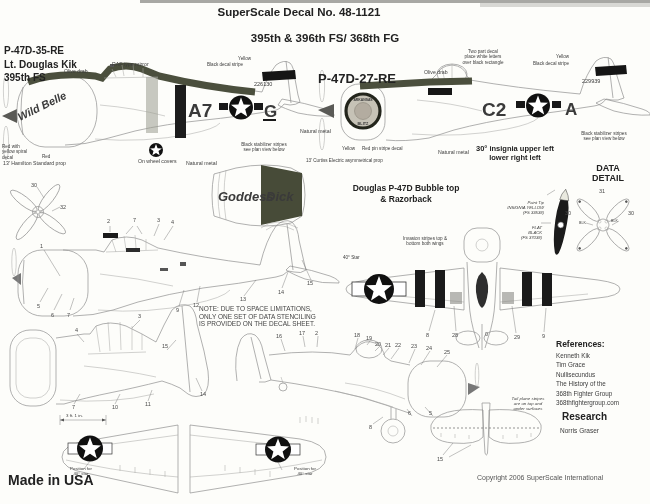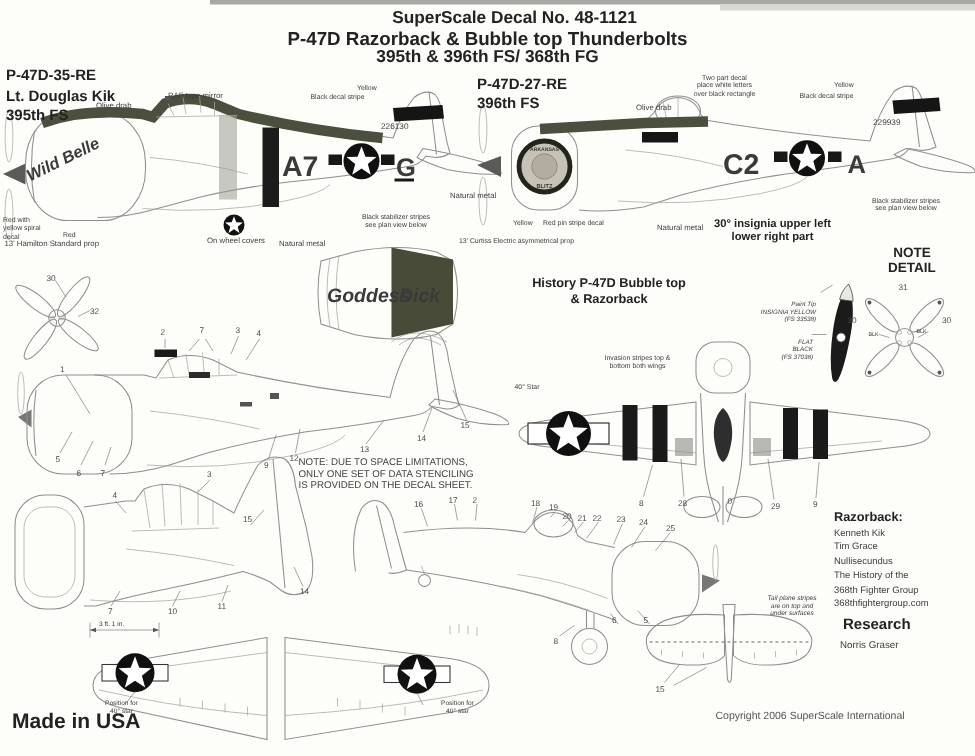--- a/index.html
+++ b/index.html
@@ -21,33 +21,31 @@
   .ldr{stroke:#777;stroke-width:0.45;fill:none;}
 </style>
 </head>
 <body>
 
 <div id="sheet">
 
   <div class="strip" style="left:140px;top:0;width:510px;height:3px;background:#a8a8a4;"></div>
   <div class="strip" style="left:480px;top:3px;width:170px;height:4px;background:#d8d8d4;"></div>
 
-  <div class="lbl b title1 c" style="left:0;top:6px;width:598px;margin-left:44px;">SuperScale Decal No. 48-1121</div>
-  <div class="lbl b title2 c" style="left:0;top:19px;width:650px;">P-47D Razorback &amp; Bubble top Thunderbolts</div>
+  <div class="lbl b title1 c" style="left:0;top:6px;width:598px;">SuperScale Decal No. 48-1121</div>
   <div class="lbl b title1 c" style="left:0;top:32px;width:650px;">395th &amp; 396th FS/ 368th FG</div>
 
   <div class="lbl b achead" style="left:4px;top:44px;">
     <div>P-47D-35-RE</div>
     <div>Lt. Douglas Kik</div>
     <div>395th FS</div>
   </div>
 
   <div class="lbl b" style="left:318px;top:51px;line-height:1.25;">
-    <div style="font-size:10px;">P-47D-27-RE</div>
-    <div style="font-size:10px;">396th FS</div>
+    <div style="font-size:13px;margin-top:20px;">P-47D-27-RE</div>
   </div>
 
   <svg style="left:0;top:55px;" width="340" height="112" viewBox="0 0 340 112">
     <defs>
       <polygon id="star5" points="0,-10 2.5,-3.4 9.5,-3.1 4,1.3 5.9,8.1 0,4.2 -5.9,8.1 -4,1.3 -9.5,-3.1 -2.5,-3.4"></polygon>
     </defs>
 
     <ellipse class="lnt" cx="6" cy="36" rx="2.6" ry="17" fill="#e2e2de"></ellipse>
     <ellipse class="lnt" cx="6" cy="88" rx="2.6" ry="17" fill="#e2e2de"></ellipse>
     <polygon points="2,61 17,54 17,68" fill="#5a5a56"></polygon>
@@ -390,44 +388,44 @@
   <div class="lbl f4" style="left:556px;top:54px;">Yellow</div>
   <div class="lbl f4" style="left:533px;top:61px;">Black decal stripe</div>
   <div class="lbl f5" style="left:424px;top:69px;">Olive drab</div>
   <div class="lbl f5" style="left:300px;top:128px;">Natural metal</div>
   <div class="lbl f4" style="left:342px;top:146px;">Yellow</div>
   <div class="lbl f4" style="left:362px;top:146px;">Red pin stripe decal</div>
   <div class="lbl f5" style="left:438px;top:149px;">Natural metal</div>
   <div class="lbl f4" style="left:306px;top:158px;">13' Curtiss Electric asymmetrical prop</div>
   <div class="lbl b c" style="left:474px;top:144px;width:82px;font-size:7.5px;line-height:1.25;">
     <div>30° insignia upper left</div>
-    <div>lower right part</div>
+    <div>lower right left</div>
   </div>
   <div class="lbl f4 c" style="left:572px;top:131px;width:64px;">
     <div>Black stabilizer stripes</div>
     <div>see plan view below</div>
   </div>
 
   <div class="lbl b c" style="left:584px;top:164px;width:48px;font-size:9px;line-height:1.1;">
-    <div>NOTE</div>
+    <div>DATA</div>
     <div>DETAIL</div>
   </div>
   <div class="lbl it r" style="left:492px;top:201px;width:52px;font-size:4.2px;">
     <div>Paint Tip</div>
     <div>INSIGNIA YELLOW</div>
     <div>(FS 33538)</div>
   </div>
   <div class="lbl it r" style="left:500px;top:226px;width:42px;font-size:4.2px;">
     <div>FLAT</div>
     <div>BLACK</div>
     <div>(FS 37038)</div>
   </div>
 
   <div class="lbl b c" style="left:342px;top:183px;width:128px;font-size:8.5px;line-height:1.3;">
-    <div>History P-47D Bubble top</div>
+    <div>Douglas P-47D Bubble top</div>
     <div>&amp; Razorback</div>
   </div>
 
   <div class="lbl f6" style="left:199px;top:305px;width:160px;color:#444;">
     <div>NOTE:  DUE TO SPACE LIMITATIONS,</div>
     <div>ONLY ONE SET OF DATA STENCILING</div>
     <div>IS PROVIDED ON THE DECAL SHEET.</div>
   </div>
 
   <div class="lbl f4 c" style="left:390px;top:236px;width:70px;">
@@ -436,21 +434,21 @@
   </div>
   <div class="lbl f4" style="left:343px;top:255px;">40° Star</div>
 
   <div class="lbl it c" style="left:504px;top:396px;width:48px;font-size:4.4px;">
     <div>Tail plane stripes</div>
     <div>are on top and</div>
     <div>under surfaces</div>
   </div>
 
   <div class="lbl" style="left:556px;top:339px;">
-    <div class="b" style="font-size:8.5px;">Razorback:</div>
+    <div class="b" style="font-size:8.5px;">References:</div>
     <div style="font-size:6.3px;line-height:1.5;margin-top:2px;">
       <div>Kenneth Kik</div>
       <div>Tim Grace</div>
       <div>Nullisecundus</div>
       <div>The History of the</div>
       <div>368th Fighter Group</div>
       <div>368thfightergroup.com</div>
     </div>
   </div>
   <div class="lbl b" style="left:562px;top:411px;font-size:10px;">Research</div>

